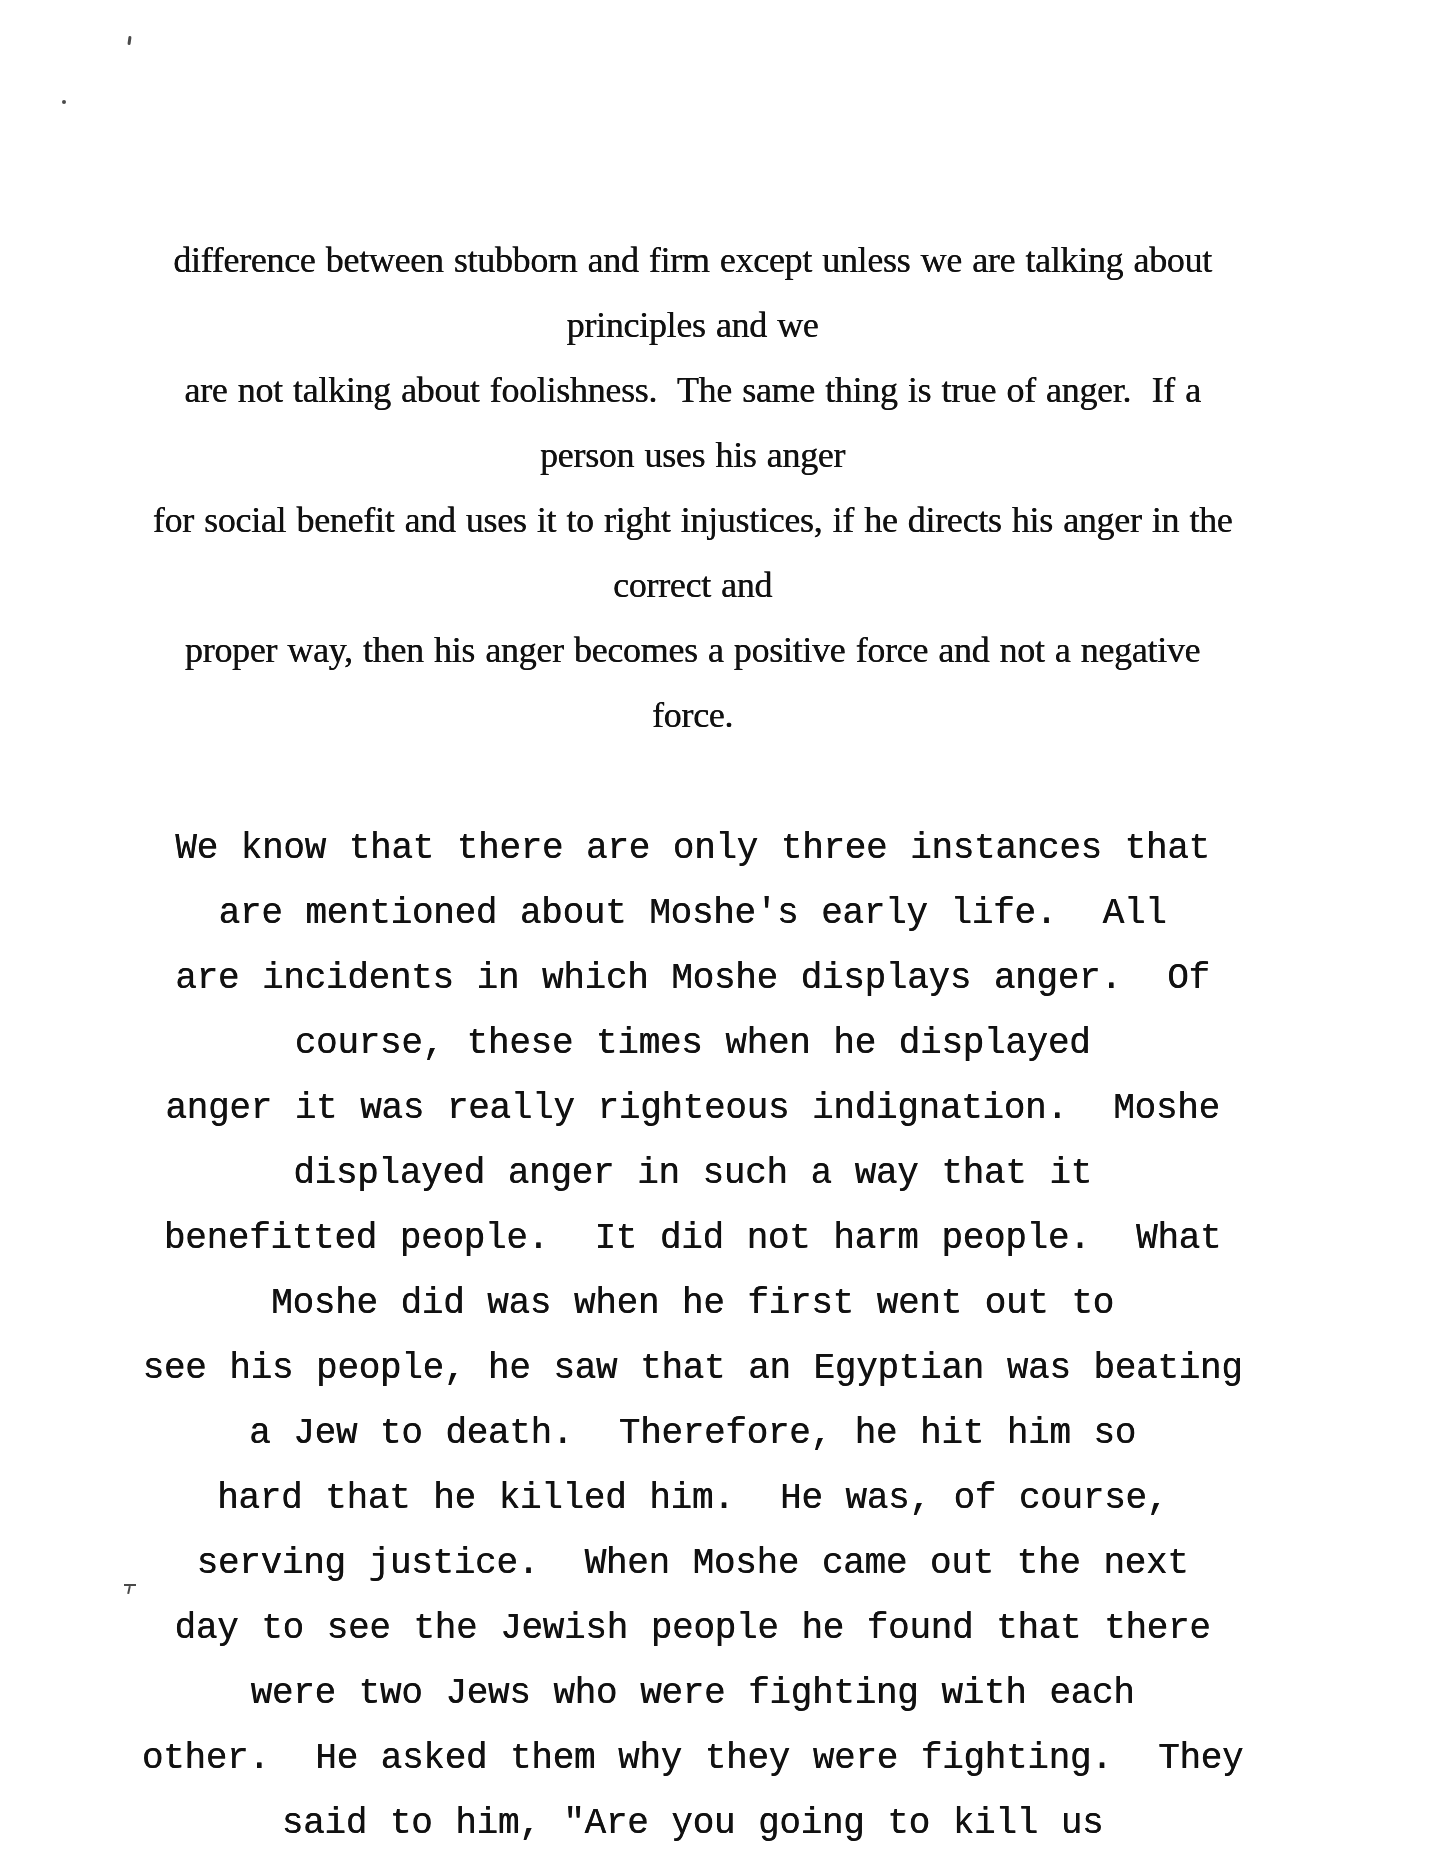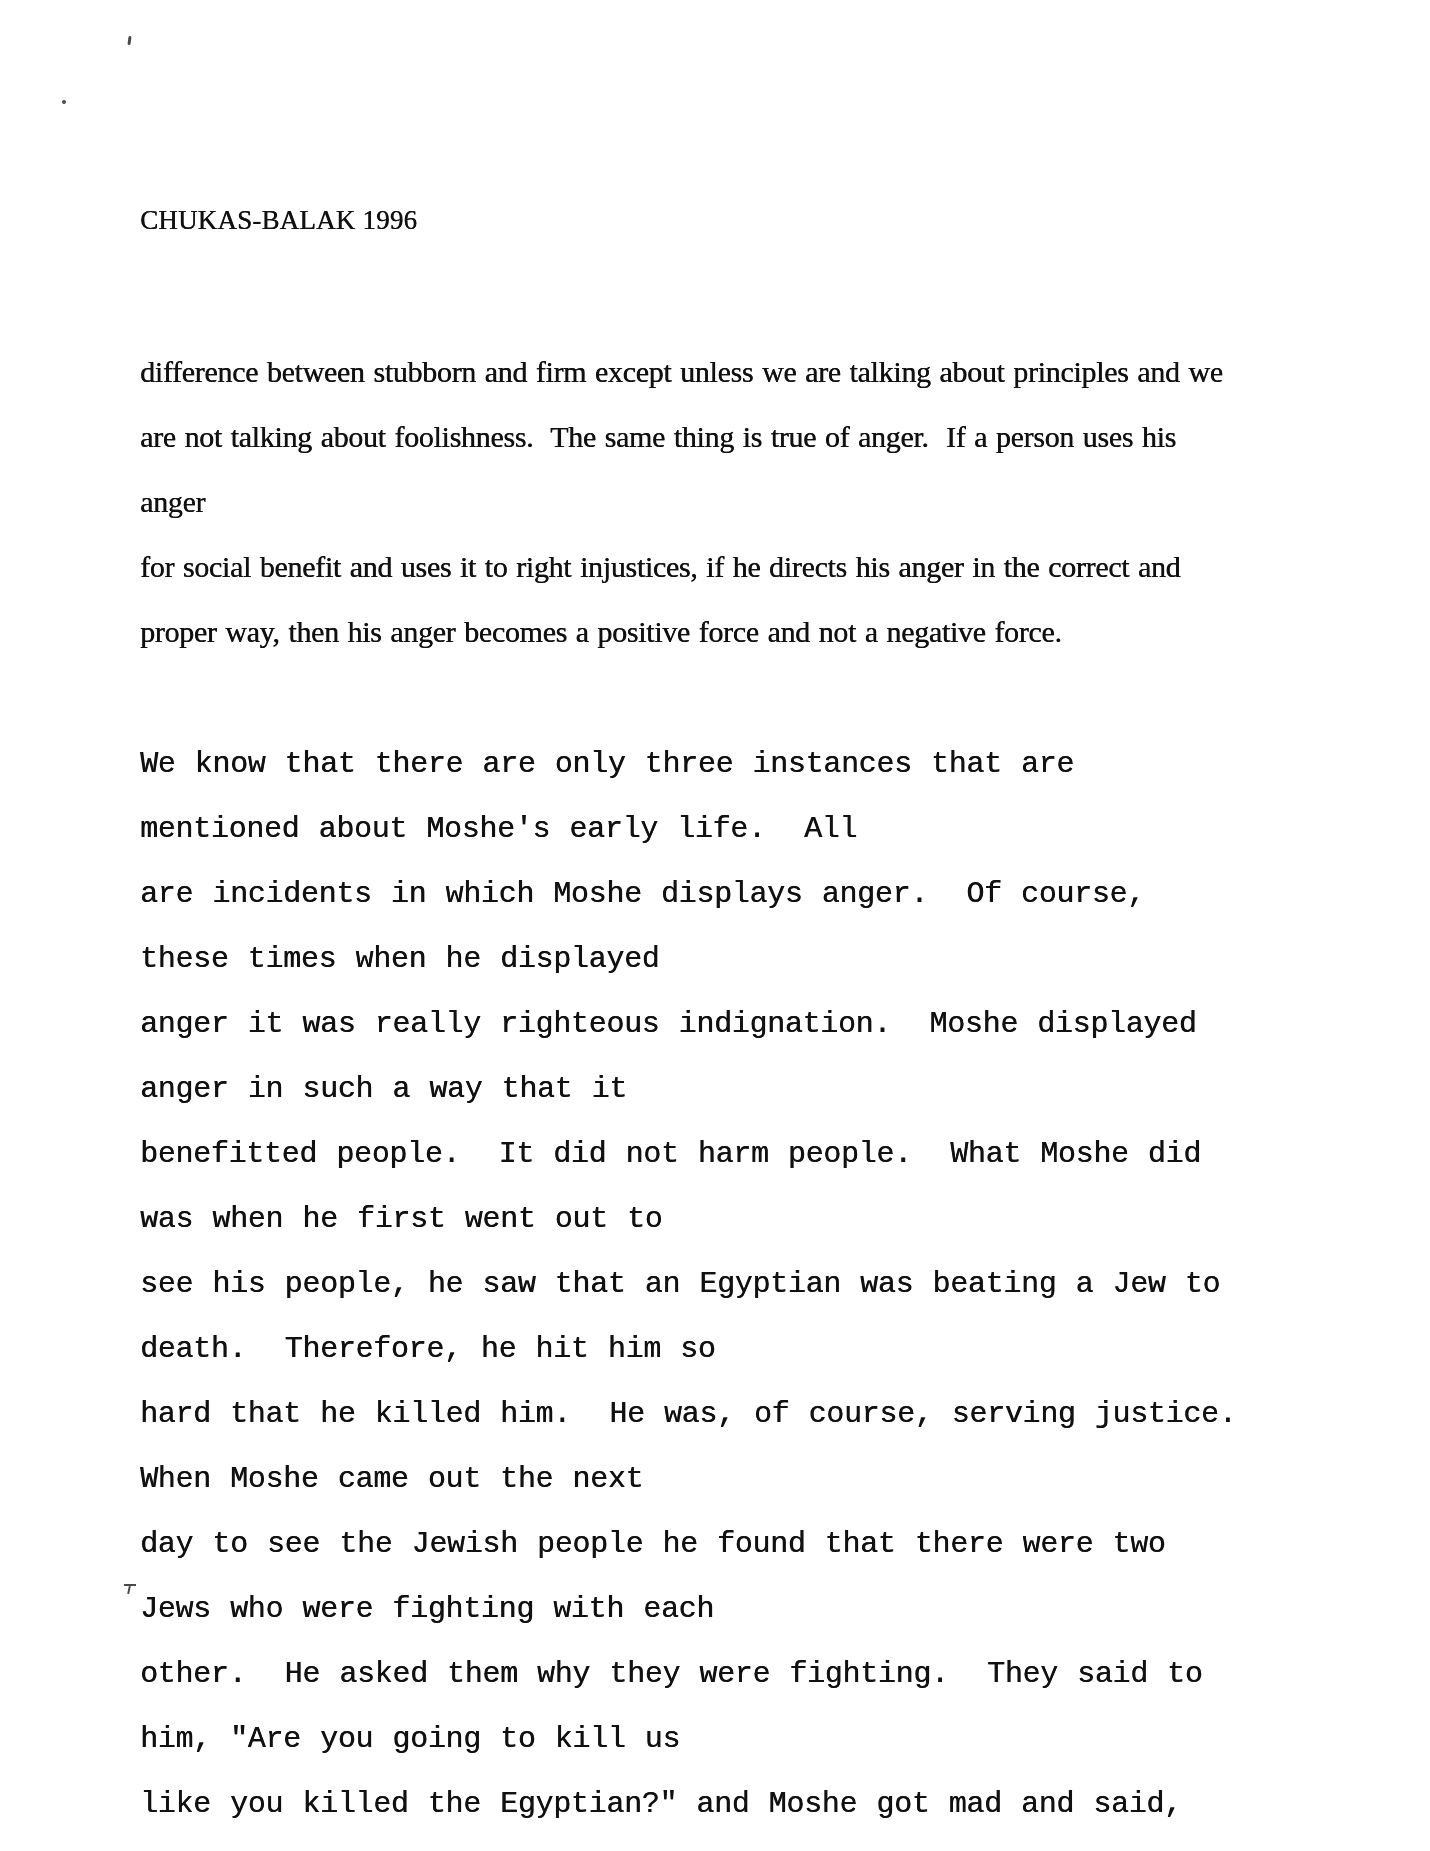--- a/index.html
+++ b/index.html
@@ -24,26 +24,26 @@
     text-shadow: 0.4px 0 0 currentColor;
   }
   .doc-header {
     font-size: 27px;
     line-height: 37px;
     letter-spacing: 0.2px;
     white-space: pre-wrap;
   }
   .doc-body { display: block; }
   .para {
-    font-size: 30px;
+    font-size: 36px;
     line-height: 65px;
     letter-spacing: -0.3px;
     word-spacing: 1.5px;
     white-space: pre-wrap;
-    text-align: left;
+    text-align: center;
   }
   .para-1 { margin-top: 26px; }
   .para-2 { margin-top: 68px; font-family: Liberation Mono, monospace; }
   .page-footer {
     margin-top: 14px;
     text-align: center;
     font-size: 27px;
     line-height: 40px;
   }
   
@@ -74,21 +74,20 @@
 </style>
 </head>
 <body>
 
 <div class="page">
 
   <div class="artifact a1"></div>
   <div class="artifact a2"></div>
 
   <div class="doc-header">
-    <div>CHUKAS-BALAK 1996</div>
   </div>
 
   <div class="doc-body">
     <p class="para para-1">difference between stubborn and firm except unless we are talking about principles and we
 are not talking about foolishness.  The same thing is true of anger.  If a person uses his anger
 for social benefit and uses it to right injustices, if he directs his anger in the correct and
 proper way, then his anger becomes a positive force and not a negative force.</p>
     <p class="para para-2">We know that there are only three instances that are mentioned about Moshe's early life.  All
 are incidents in which Moshe displays anger.  Of course, these times when he displayed
 anger it was really righteous indignation.  Moshe displayed anger in such a way that it

